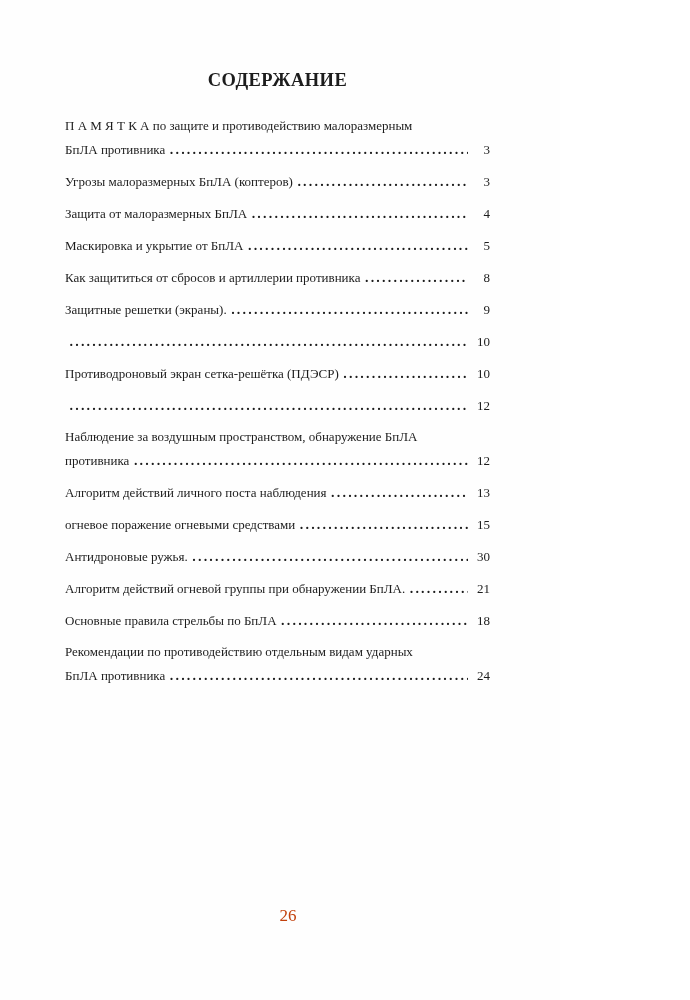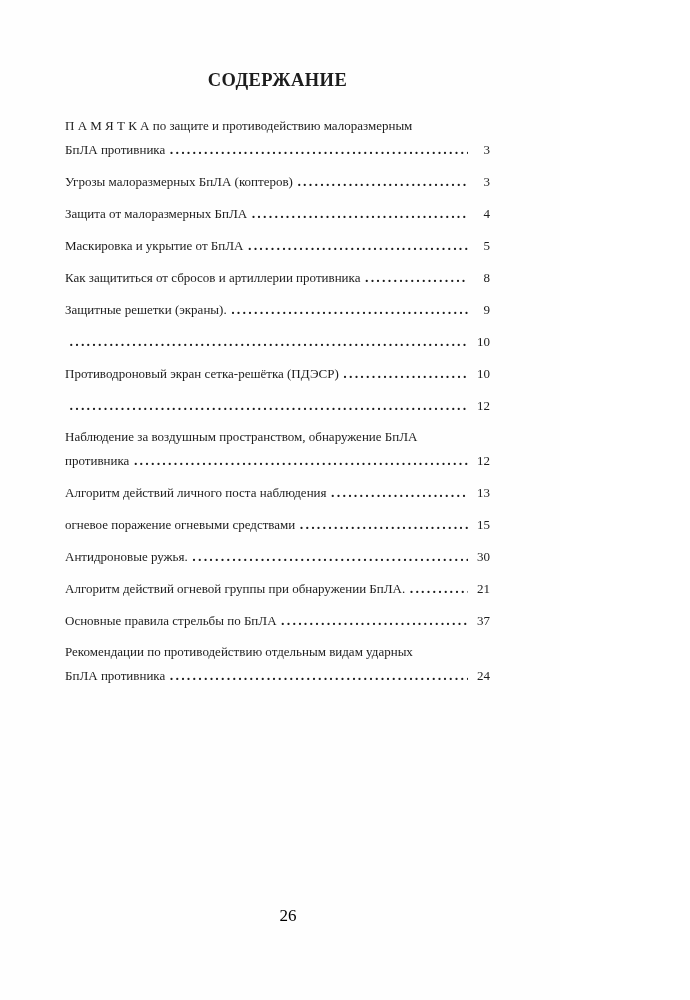--- a/index.html
+++ b/index.html
@@ -55,21 +55,21 @@
     text-align: right;
     white-space: nowrap;
   }
   .footer-page {
     position: absolute;
     top: 906px;
     left: 16px;
     right: 0;
     text-align: center;
     font-size: 17px;
-    color: #000000;
+    color: #c2410c;
   }
 </style>
 </head>
 <body>
 
 <div class="page">
   <div class="content">
 
     <div class="doc-title">СОДЕРЖАНИЕ</div>
 
@@ -182,21 +182,21 @@
         <span class="entry-text">Алгоритм действий огневой группы при обнаружении БпЛА.</span>
         <span class="dots"></span>
         <span class="page-num">21</span>
       </div>
     </div>
 
     <div class="toc-entry">
       <div class="leader-line">
         <span class="entry-text">Основные правила стрельбы по БпЛА</span>
         <span class="dots"></span>
-        <span class="page-num">37</span>
+        <span class="page-num">18</span>
       </div>
     </div>
 
     <div class="toc-entry">
       <div class="pre-line">Рекомендации по противодействию отдельным видам ударных</div>
       <div class="leader-line">
         <span class="entry-text">БпЛА противника</span>
         <span class="dots"></span>
         <span class="page-num">24</span>
       </div>

